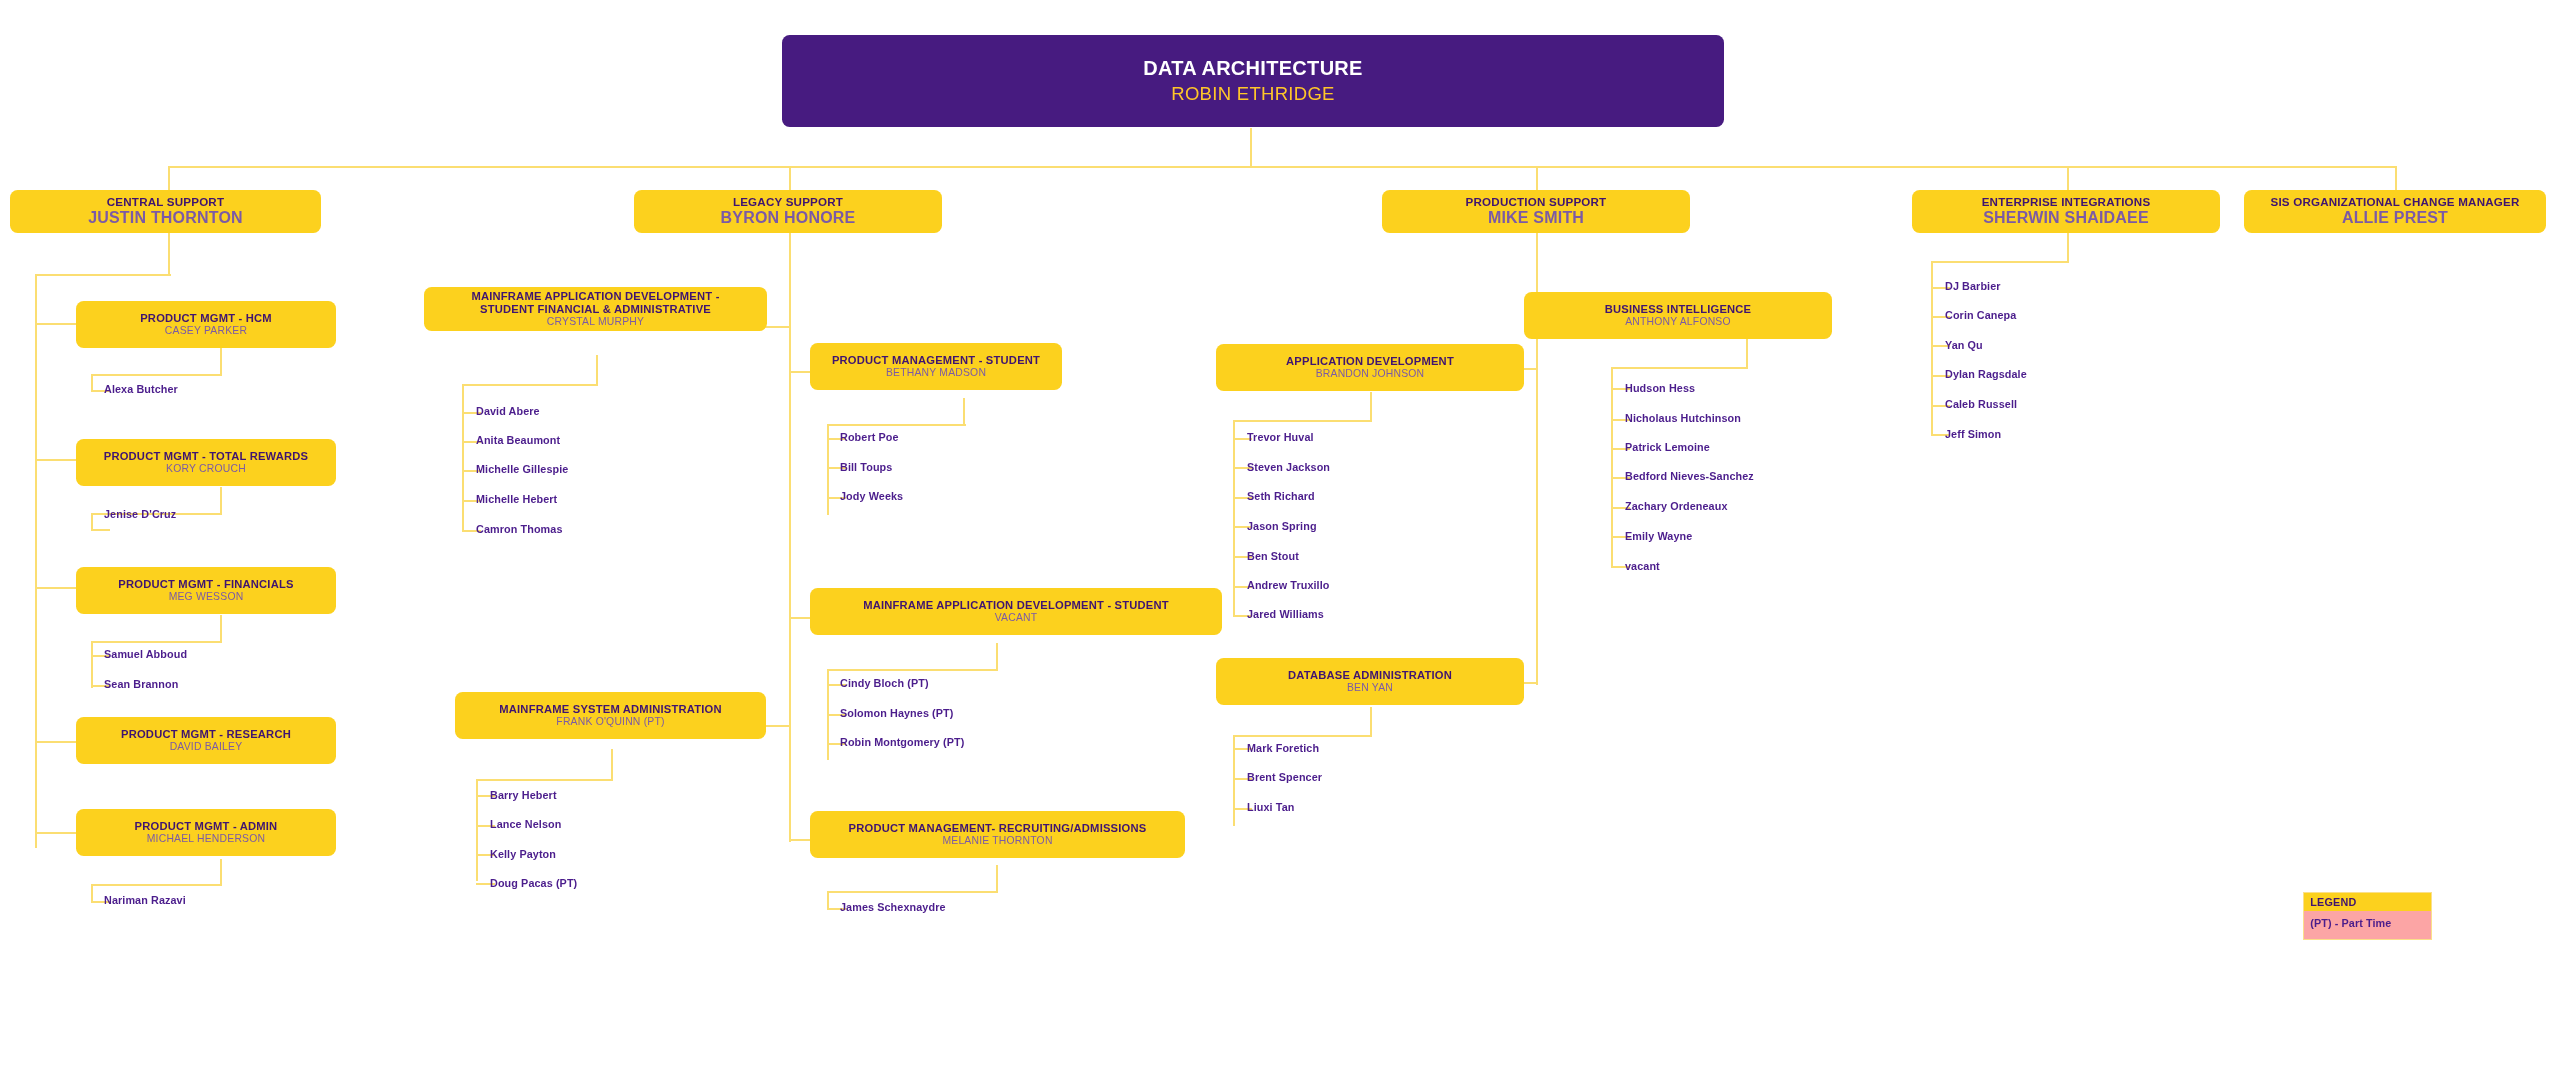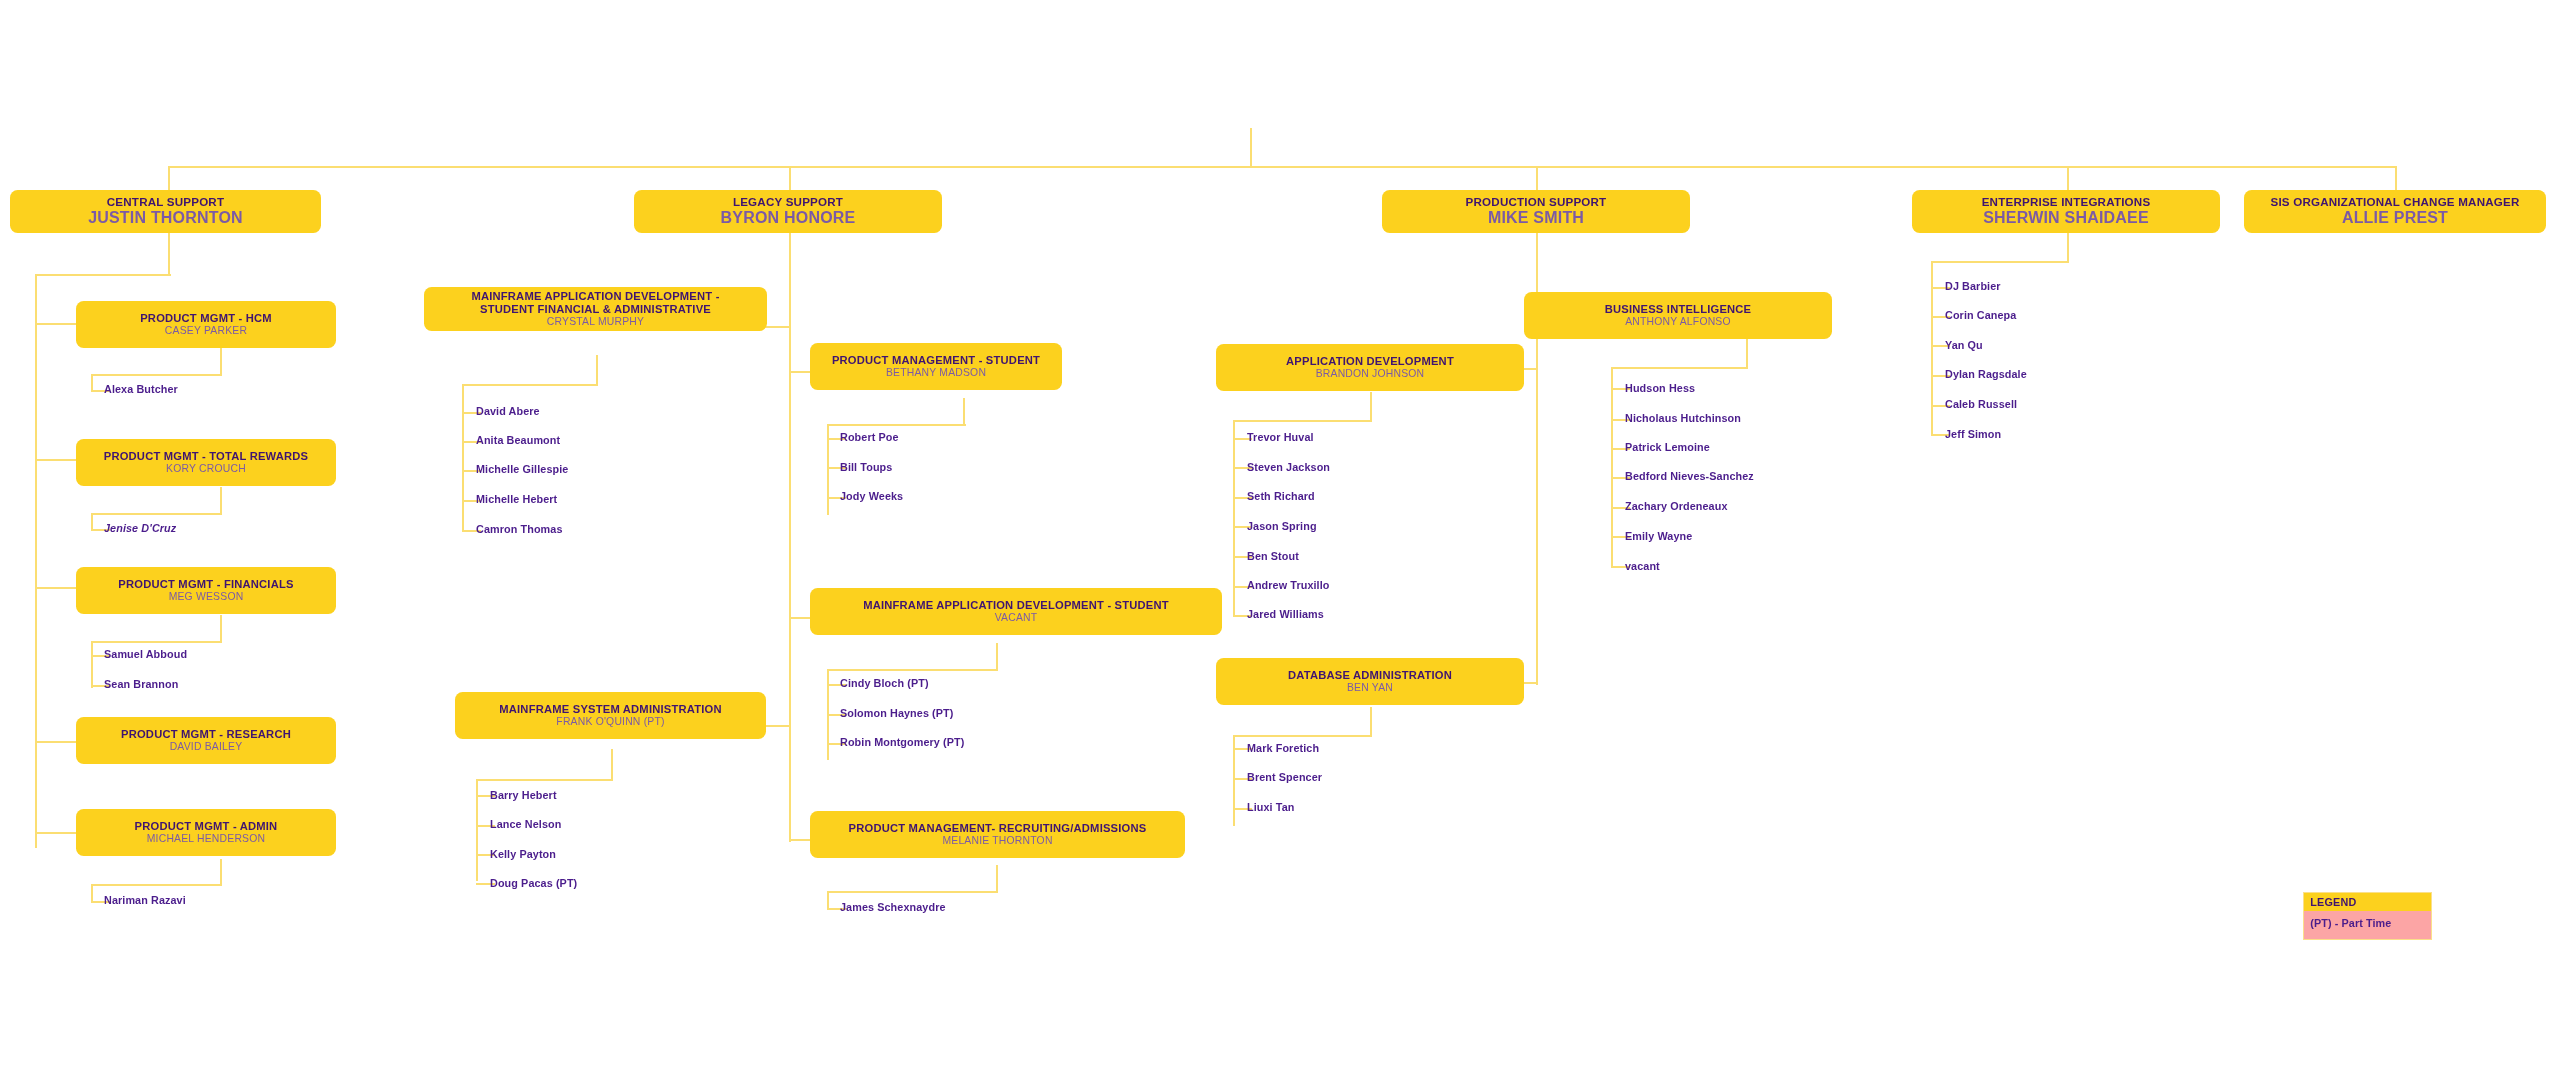--- a/index.html
+++ b/index.html
@@ -213,20 +213,24 @@
   <div class="ln v" style="left:2067px;top:233px;height:29px;"></div>
   <div class="ln h" style="left:1931px;top:261px;width:138px;"></div>
   <div class="ln v" style="left:1931px;top:261px;height:174px;"></div>
   <div class="ln h" style="left:1931px;top:287px;width:18.5px;"></div>
   <div class="ln h" style="left:1931px;top:316px;width:18.5px;"></div>
   <div class="ln h" style="left:1931px;top:345px;width:18.5px;"></div>
   <div class="ln h" style="left:1931px;top:375px;width:18.5px;"></div>
   <div class="ln h" style="left:1931px;top:405px;width:18.5px;"></div>
   <div class="ln h" style="left:1931px;top:434px;width:18.5px;"></div>
 
+  <div class="root-box" style="left:782px;top:35px;width:942px;height:92px;">
+    <div class="root-title">DATA ARCHITECTURE</div>
+    <div class="root-sub">ROBIN ETHRIDGE</div>
+  </div>
 
   <div class="ybox tier2" style="left:10px;top:190px;width:311px;height:43px;">
     <div class="t">CENTRAL SUPPORT</div>
     <div class="s">JUSTIN THORNTON</div>
   </div>
 
   <div class="ybox tier2" style="left:634px;top:190px;width:308px;height:43px;">
     <div class="t">LEGACY SUPPORT</div>
     <div class="s">BYRON HONORE</div>
   </div>
@@ -249,21 +253,21 @@
   <div class="ybox tier3" style="left:76px;top:301px;width:260px;height:47px;">
     <div class="t">PRODUCT MGMT - HCM</div>
     <div class="s">CASEY PARKER</div>
   </div>
   <div class="leaf" style="left:104px;top:383px;">Alexa Butcher</div>
 
   <div class="ybox tier3" style="left:76px;top:439px;width:260px;height:47px;">
     <div class="t">PRODUCT MGMT - TOTAL REWARDS</div>
     <div class="s">KORY CROUCH</div>
   </div>
-  <div class="leaf" style="left:104px;top:522px;font-style:italic;">Jenise D'Cruz</div>
+  <div class="leaf" style="left:104px;top:508px;">Jenise D'Cruz</div>
 
   <div class="ybox tier3" style="left:76px;top:567px;width:260px;height:47px;">
     <div class="t">PRODUCT MGMT - FINANCIALS</div>
     <div class="s">MEG WESSON</div>
   </div>
   <div class="leaf" style="left:104px;top:648px;">Samuel Abboud</div>
   <div class="leaf" style="left:104px;top:678px;">Sean Brannon</div>
 
   <div class="ybox tier3" style="left:76px;top:717px;width:260px;height:47px;">
     <div class="t">PRODUCT MGMT - RESEARCH</div>

